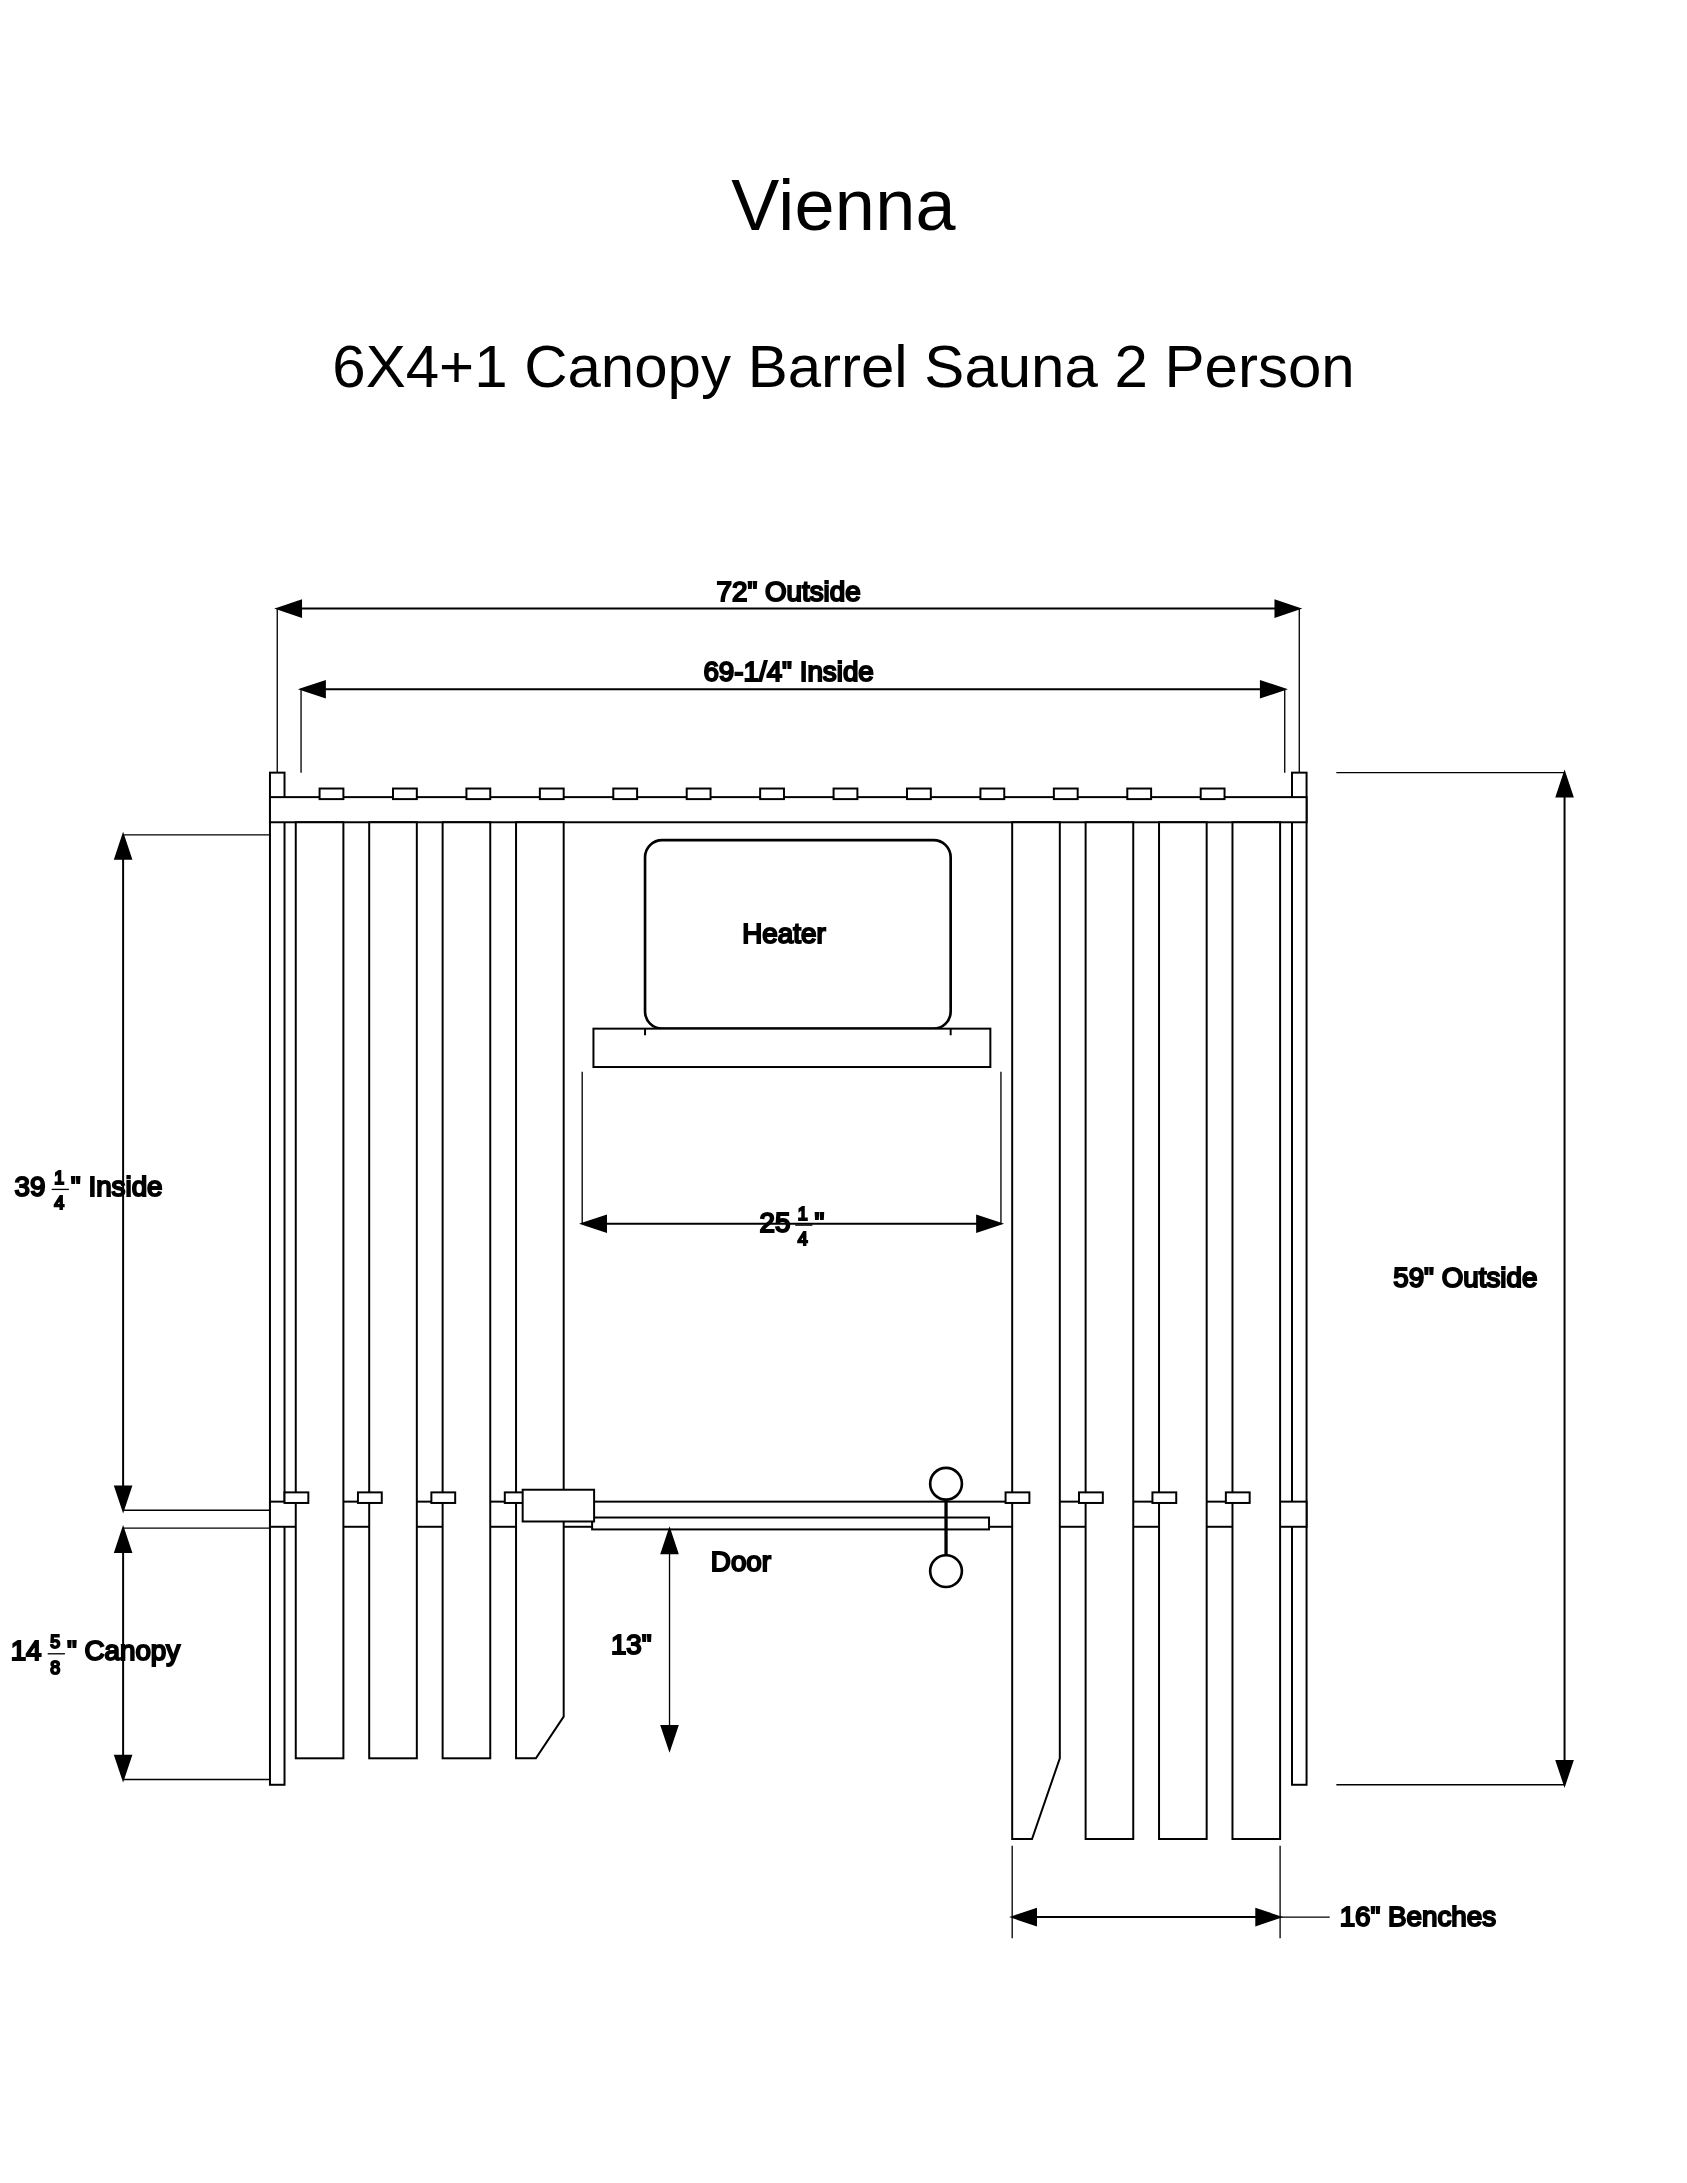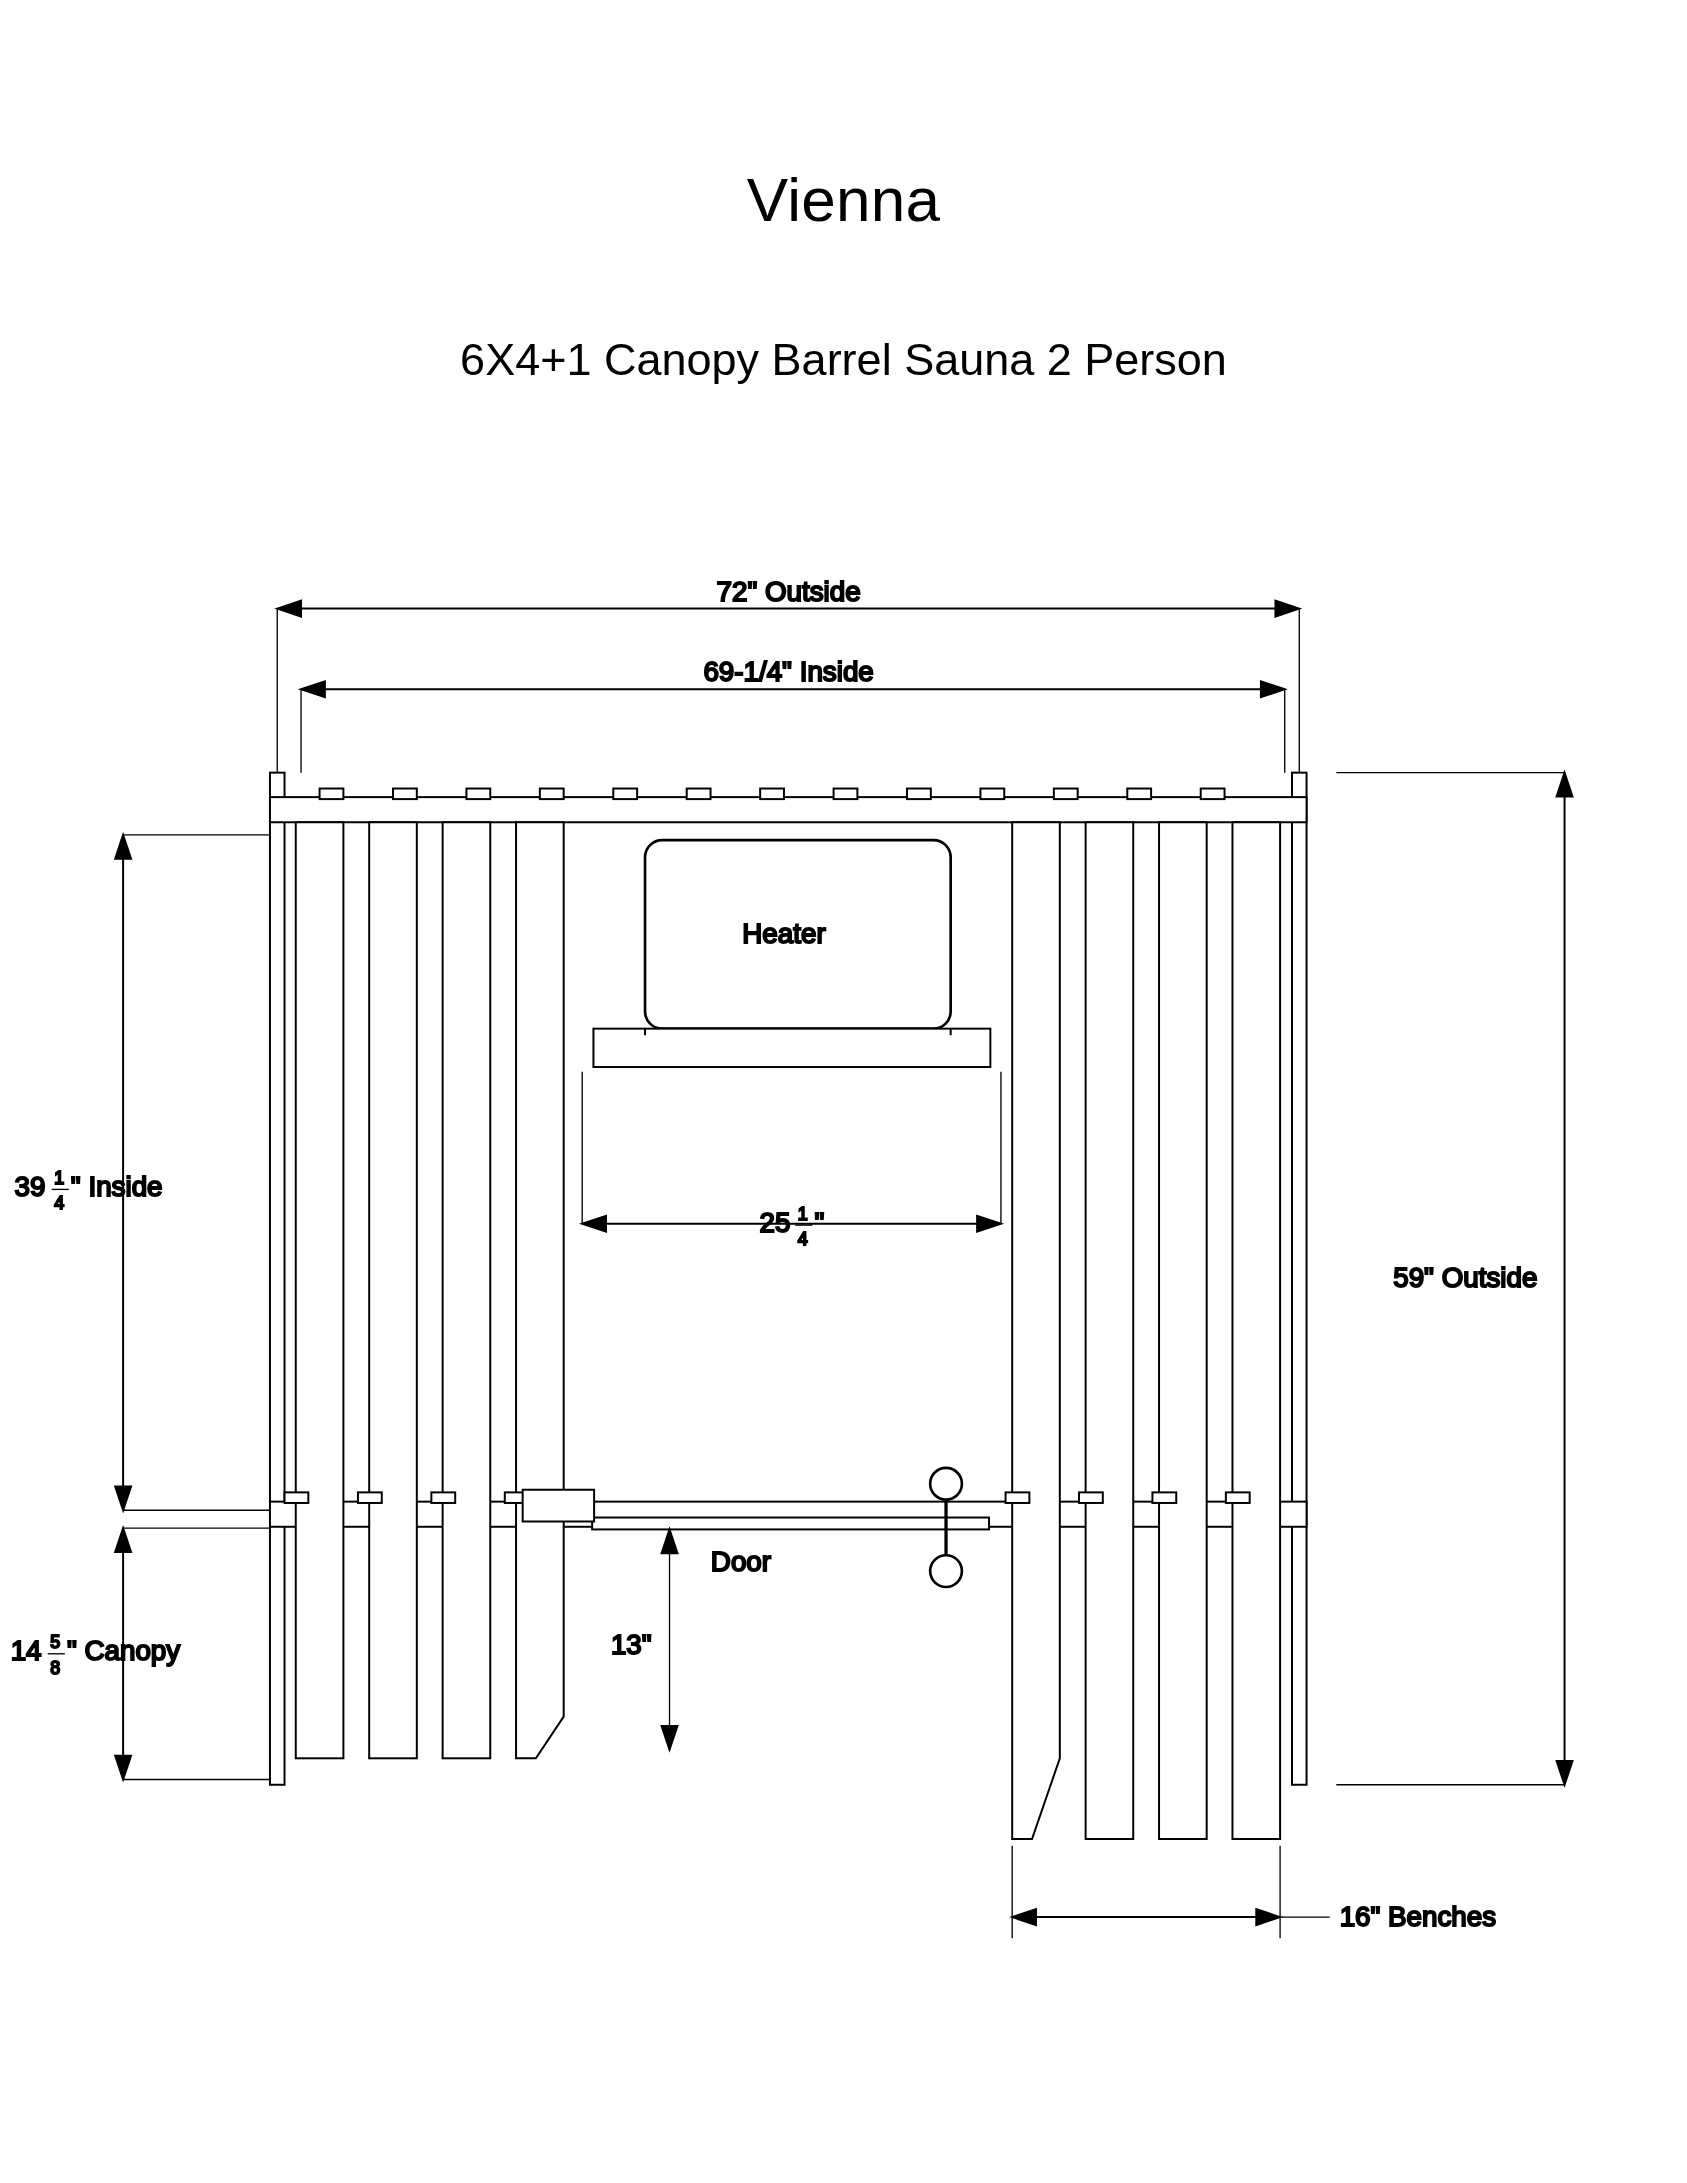--- a/index.html
+++ b/index.html
@@ -20,32 +20,32 @@
     left: 0; top: 0;
     width: 1687px;
     height: 2183px;
   }
   .title {
     position: absolute;
     left: 0;
     top: 169px;
     width: 1687px;
     text-align: center;
-    font-size: 62px;
+    font-size: 72px;
     font-weight: 400;
     letter-spacing: 0.3px;
     line-height: 1;
   }
   .subtitle {
     position: absolute;
     left: 0;
     top: 337px;
     width: 1687px;
     text-align: center;
-    font-size: 45px;
+    font-size: 60px;
     font-weight: 400;
     line-height: 1;
   }
   svg#drawing {
     position: absolute;
     left: 0;
     top: 0;
     width: 1687px;
     height: 2183px;
   }

